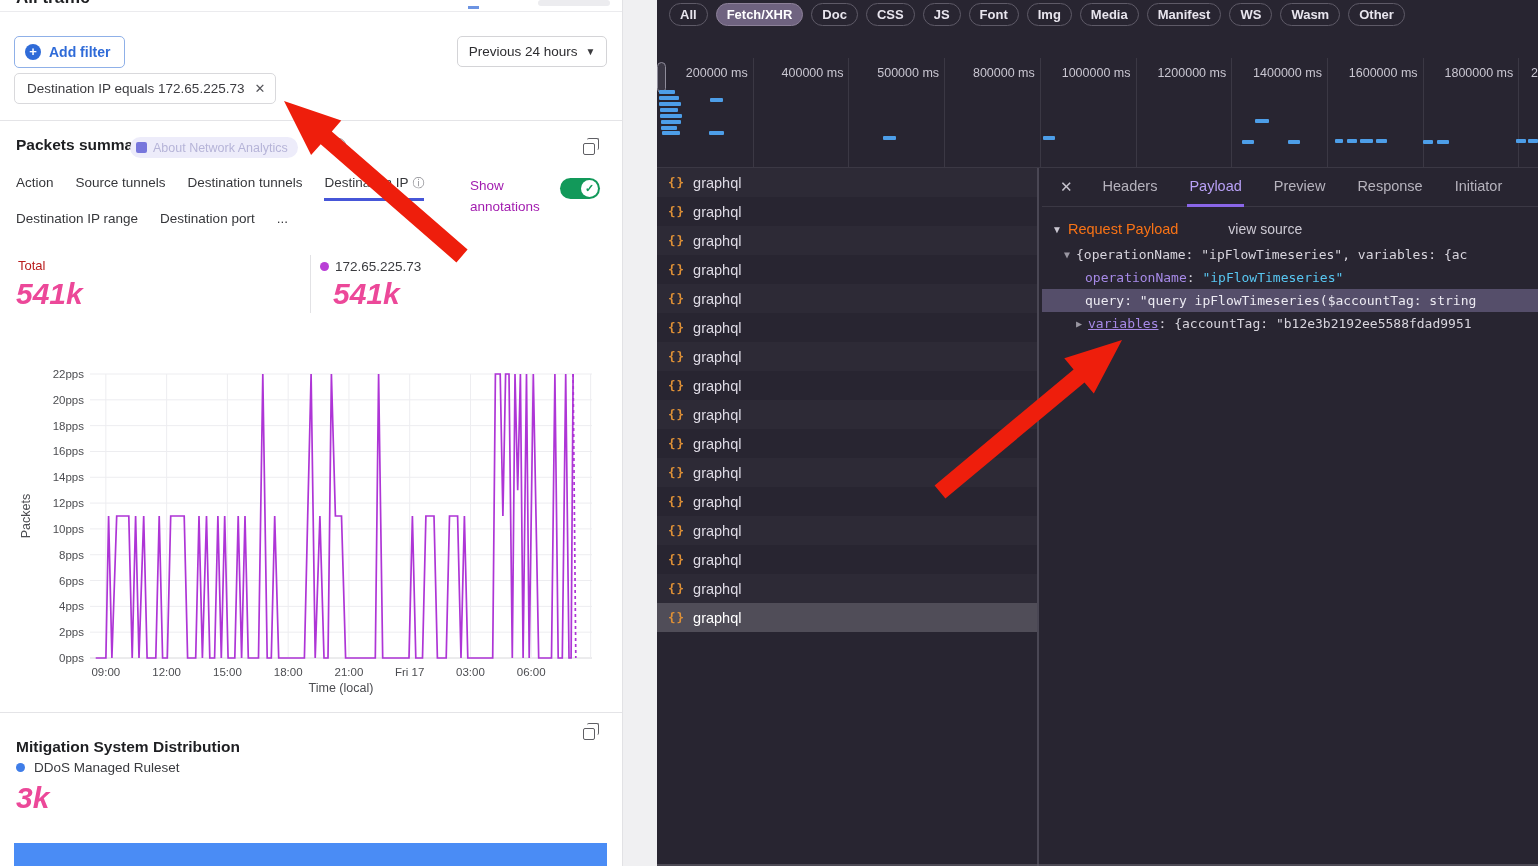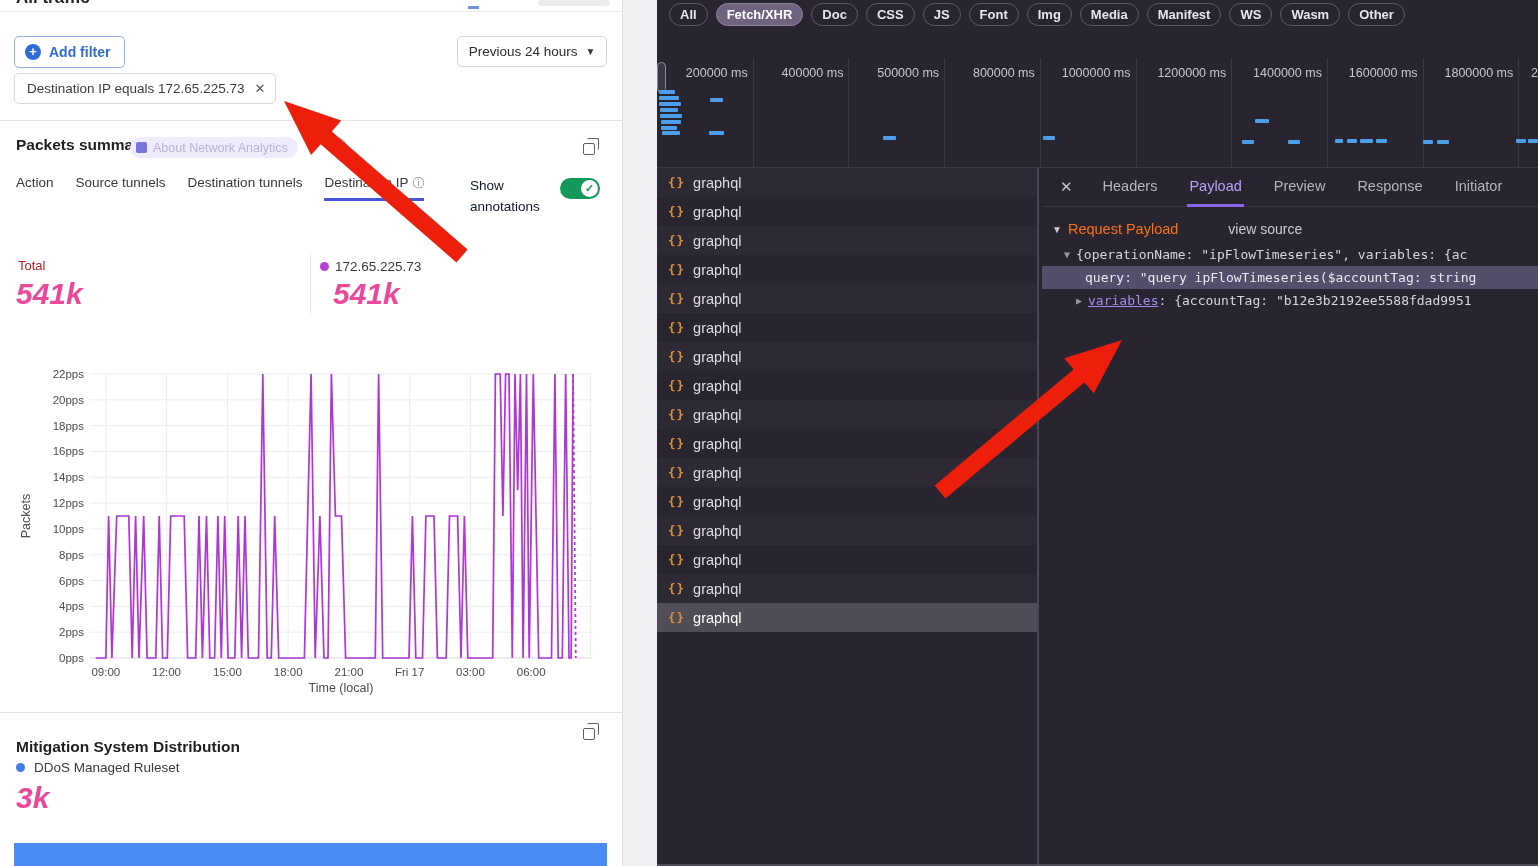--- a/index.html
+++ b/index.html
@@ -40,21 +40,21 @@
     border-radius:50%; }
   .clock-ic:before { content:""; position:absolute; left:6px; top:2px; width:1.5px; height:5px; background:#8f8f94; }
   .copy-ic { position:absolute; width:12px; height:12px; border:1.5px solid #5f5f64; border-radius:2px; }
   .copy-ic:before { content:""; position:absolute; left:3px; top:-6px; width:11px; height:11px;
     border:1.5px solid #5f5f64; border-radius:2px; border-left:none; border-bottom:none; }
 
   .tabs-row { position:absolute; left:16px; display:flex; gap:22px; font-size:13.5px; color:#36373b; }
   .tab { padding-bottom:6px; cursor:pointer; white-space:nowrap; }
   .tab.sel { border-bottom:3px solid #4656d8; }
   .tab .inf { color:#8d8d92; font-size:12px; margin-left:4px; }
-  .show-ann { position:absolute; left:470px; top:175px; width:84px; font-size:13.5px; color:#0f172a; line-height:21px; }
+  .show-ann { position:absolute; left:470px; top:175px; width:84px; font-size:13.5px; color:#a21caf; line-height:21px; }
   .toggle { position:absolute; left:560px; top:178px; width:40px; height:21px; border-radius:11px;
     background:#12995a; cursor:pointer; }
   .toggle .knob { position:absolute; right:2px; top:2px; width:17px; height:17px; border-radius:50%;
     background:#fff; color:#12995a; font-size:11px; line-height:17px; text-align:center; font-weight:700; }
 
   .lg-label { position:absolute; font-size:13px; color:#b91c1c; }
   .lg-value { position:absolute; font-size:30px; font-weight:700; color:#ec4899;font-style:italic; }
   .lg-div { position:absolute; left:310px; top:255px; width:1px; height:58px; background:#e2e2e5; }
   .dot { position:absolute; width:9px; height:9px; border-radius:50%; }
 
@@ -159,20 +159,25 @@
       <span>About Network Analytics</span>
     </div>
     <div class="clock-ic"></div>
     <div class="copy-ic" style="left:583px; top:143px;"></div>
 
     <div class="tabs-row" style="top:175px;" id="tabsRow1">
         <div class="tab">Action</div>
         <div class="tab">Source tunnels</div>
         <div class="tab">Destination tunnels</div>
         <div class="tab sel">Destination IP<span class="inf">ⓘ</span></div>
+      </div>
+    <div class="tabs-row" style="top:211px;" id="tabsRow2">
+        <div class="tab">Destination IP range</div>
+        <div class="tab">Destination port</div>
+        <div class="tab">...</div>
       </div>
 
     <div class="show-ann">Show annotations</div>
     <div class="toggle">
       <span class="knob">✓</span>
     </div>
 
     <div class="lg-label" style="left:18px; top:258px;">Total</div>
     <div class="lg-value" style="left:16px; top:277px;">541k</div>
     <div class="lg-div"></div>
@@ -381,20 +386,21 @@
             <div class="ptab">Response</div>
             <div class="ptab">Initiator</div>
           </div>
         <div class="pl-head">
           <span class="tri">▼</span>
           <span class="pl-title">Request Payload</span>
           <span class="pl-link">view source</span>
         </div>
         <div id="ptree">
             <div class="tree-row" style="padding-left: 22px;"><span class="tok-tri">▼ </span><span class="tok-plain">{operationName: "ipFlowTimeseries", variables: {ac</span></div>
+            <div class="tree-row" style="padding-left: 43px;"><span class="tok-key">operationName</span><span class="tok-plain">: </span><span class="tok-str">"ipFlowTimeseries"</span></div>
             <div class="tree-row hl" style="padding-left: 43px;"><span class="tok-plain">query: "query ipFlowTimeseries($accountTag: string</span></div>
             <div class="tree-row" style="padding-left: 34px;"><span class="tok-tri">▶ </span><span class="tok-key tok-u">variables</span><span class="tok-plain">: {accountTag: "b12e3b2192ee5588fdad9951</span></div>
           </div>
       </div>
 
     </div>
     <div class="dt-bottom"></div>
   </div>
 
   <svg id="arrows" viewBox="0 0 1538 866">

